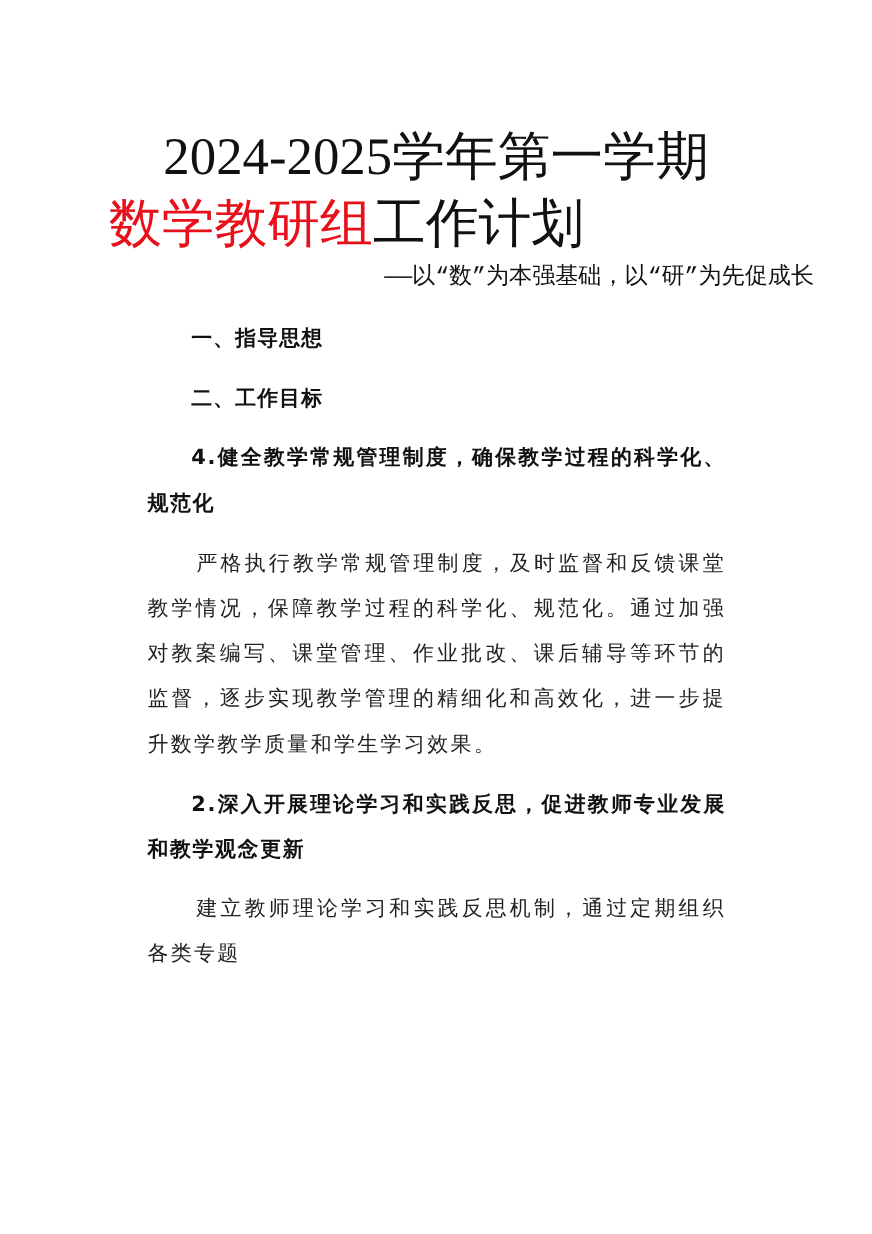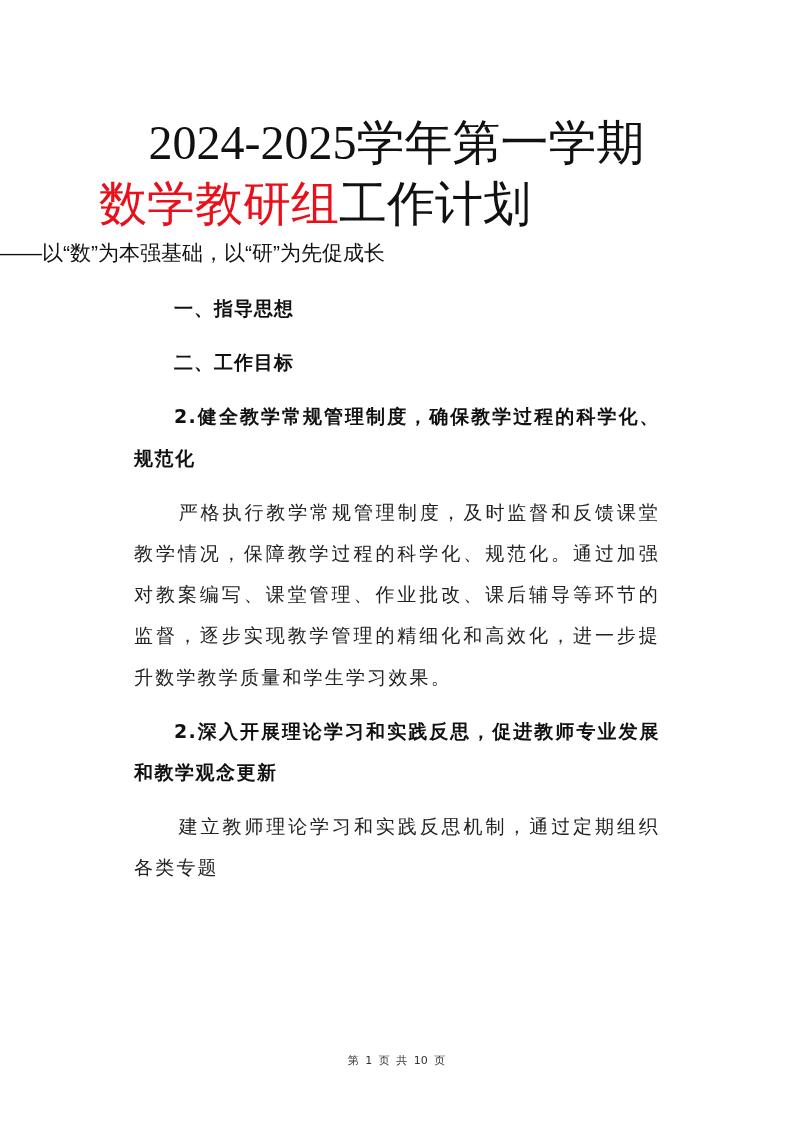--- a/index.html
+++ b/index.html
@@ -10,22 +10,22 @@
     font-family: "Liberation Serif", "DejaVu Serif", serif; font-size: 48px; line-height: 60px; color: #111;
     white-space: nowrap;
   }
   .title2 {
     position: absolute; left: 0; width: 630px; top: 160px; text-align: center;
     font-family: "DejaVu Serif", serif; font-size: 48px; line-height: 60px; color: #111;
     white-space: nowrap;
   }
   .title2 .red { color: #e8101a; }
   .subtitle {
-    position: absolute; left: 0; width: 740px; top: 224px; text-align: left;
-    font-family: Liberation Sans, sans-serif; font-size: 21px; line-height: 32px; color: #111;
+    position: absolute; left: 0; width: 740px; top: 224px; text-align: right;
+    font-family: Liberation Mono, monospace; font-size: 21px; line-height: 32px; color: #111;
     white-space: nowrap;
   }
   .body {
     position: absolute; left: 121px; width: 552px; top: 262px;
     font-family: "DejaVu Sans", sans-serif; font-size: 19px; line-height: 41.2px; color: #222;
     letter-spacing: 2.2px; text-align: justify;
   }
   .body p { margin: 13px; }
   .indent { text-indent: 2.35em; }
   .h1 { font-weight: bold; text-indent: 2.1em; letter-spacing: 1px; color: #111; }
@@ -42,20 +42,19 @@
 <div class="page">
   <div class="title1">2024-2025学年第一学期</div>
   <div class="title2">
     <span class="red">数学教研组</span><span>工作计划</span>
   </div>
   <div class="subtitle">——以“数”为本强基础，以“研”为先促成长</div>
 
   <div class="body">
     <p class="h1">一、指导思想</p>
     <p class="h1">二、工作目标</p>
-    <p class="h2">2.健全教学常规管理制度，确保教学过程的科学化、规范化</p>
+    <p class="h2">4.健全教学常规管理制度，确保教学过程的科学化、规范化</p>
     <p class="indent">严格执行教学常规管理制度，及时监督和反馈课堂教学情况，保障教学过程的科学化、规范化。通过加强对教案编写、课堂管理、作业批改、课后辅导等环节的监督，逐步实现教学管理的精细化和高效化，进一步提升数学教学质量和学生学习效果。</p>
     <p class="h2">2.深入开展理论学习和实践反思，促进教师专业发展和教学观念更新</p>
     <p class="indent">建立教师理论学习和实践反思机制，通过定期组织各类专题</p>
   </div>
 
-  <div class="footer">第 1 页 共 10 页</div>
 </div>
 
 </body></html>

